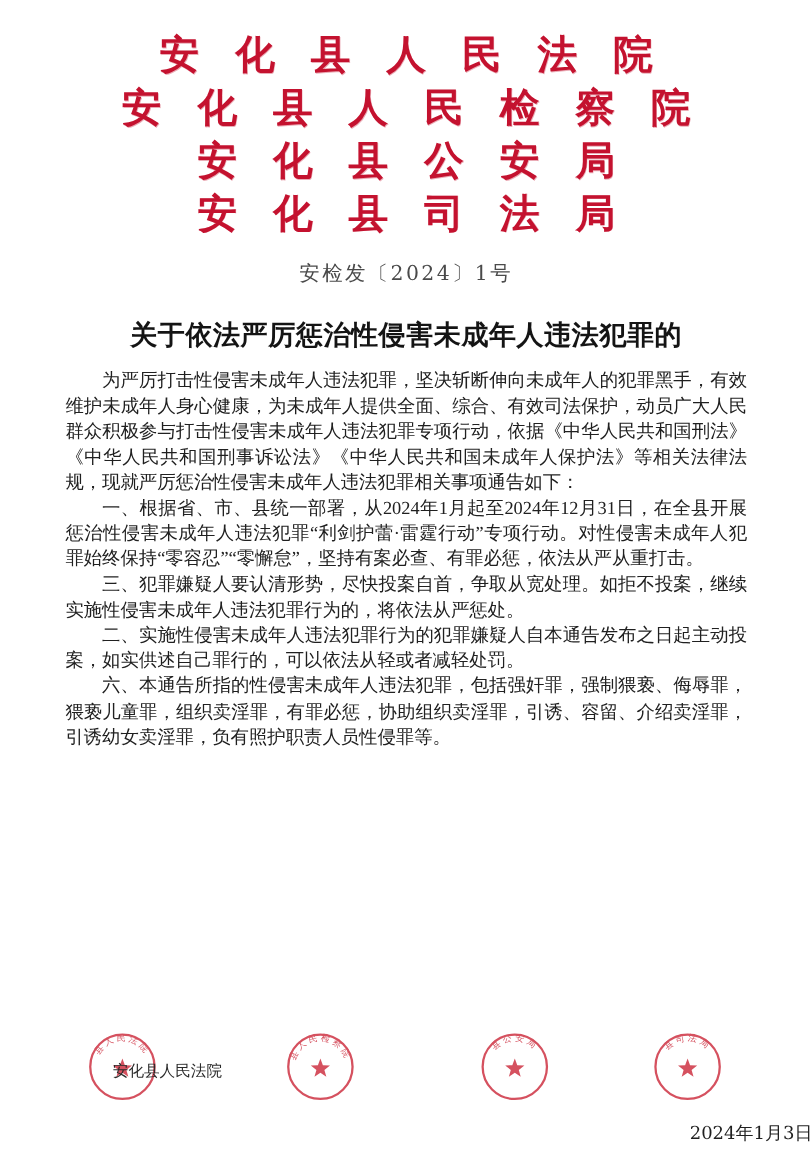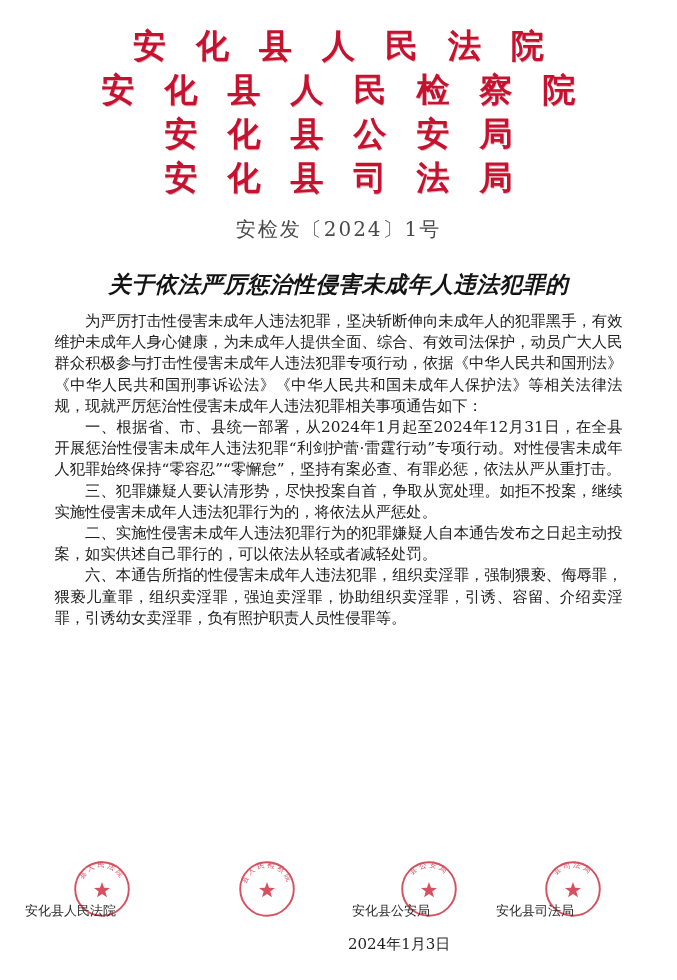--- a/index.html
+++ b/index.html
@@ -43,58 +43,58 @@
   }
   .masthead-line span.ch {
     display: inline-block;
     width: 63px;
     text-align: center;
   }
 
   
   .docnum {
     text-align: center;
-    font-size: 20px;
+    font-size: 17px;
     color: #4a4a4a;
     letter-spacing: 2px;
     margin-top: 16px;
     font-family: "DejaVu Serif", "Liberation Serif", serif;
   }
 
   
   .title-block {
     margin-top: 26px;
     text-align: center;
     font-weight: bold;
     font-size: 22.5px;
     line-height: 30px;
     color: #141414;
     letter-spacing: 0.5px;
     font-family: "DejaVu Serif", "Liberation Serif", serif;
-    font-style: italic;
   }
   .title-line2 {
     letter-spacing: 8px;
   }
 
   
   .body-area {
     margin: 12px auto 0 auto;
     width: 568px;
     font-size: 15.3px;
     line-height: 21.2px;
     color: #202020;
     text-align: justify;
     text-justify: inter-ideograph;
     font-family: "DejaVu Serif", "Liberation Serif", serif;
   }
   .para {
     margin: 0;
     text-indent: 2em;
     text-align: justify;
+    font-family: Liberation Serif, serif;
   }
 
   
   .seal-row {
     position: absolute;
     left: 0;
     top: 862px;
     width: 677px;
     height: 64px;
   }
@@ -111,35 +111,35 @@
   .seal-stamp {
     position: absolute;
     left: 48px;
     top: -2px;
     width: 58px;
     height: 58px;
   }
   .seal-caption {
     position: absolute;
     left: 0;
-    top: 40px;
+    top: 22px;
     width: 160px;
-    text-align: left;
+    text-align: right;
     font-size: 13px;
     color: #2a2a2a;
     white-space: nowrap;
     font-family: "DejaVu Serif", "Liberation Serif", serif;
   }
 
   .date-line {
     position: absolute;
     left: 0;
     top: 935px;
     width: 677px;
-    text-align: left;
+    text-align: right;
     font-size: 15px;
     color: #1f1f1f;
     font-family: "DejaVu Serif", "Liberation Serif", serif;
   }
   .date-inner {
     display: inline-block;
     margin-left: 348px;
   }
 </style>
 </head>
@@ -189,21 +189,21 @@
 
   <div class="title-block">
     <div class="title-line1">关于依法严厉惩治性侵害未成年人违法犯罪的</div>
   </div>
 
   <div class="body-area">
     <p class="para">为严厉打击性侵害未成年人违法犯罪，坚决斩断伸向未成年人的犯罪黑手，有效维护未成年人身心健康，为未成年人提供全面、综合、有效司法保护，动员广大人民群众积极参与打击性侵害未成年人违法犯罪专项行动，依据《中华人民共和国刑法》《中华人民共和国刑事诉讼法》《中华人民共和国未成年人保护法》等相关法律法规，现就严厉惩治性侵害未成年人违法犯罪相关事项通告如下：</p>
     <p class="para">一、根据省、市、县统一部署，从2024年1月起至2024年12月31日，在全县开展惩治性侵害未成年人违法犯罪“利剑护蕾·雷霆行动”专项行动。对性侵害未成年人犯罪始终保持“零容忍”“零懈怠”，坚持有案必查、有罪必惩，依法从严从重打击。</p>
     <p class="para">三、犯罪嫌疑人要认清形势，尽快投案自首，争取从宽处理。如拒不投案，继续实施性侵害未成年人违法犯罪行为的，将依法从严惩处。</p>
     <p class="para">二、实施性侵害未成年人违法犯罪行为的犯罪嫌疑人自本通告发布之日起主动投案，如实供述自己罪行的，可以依法从轻或者减轻处罚。</p>
-    <p class="para">六、本通告所指的性侵害未成年人违法犯罪，组织卖淫罪，强制猥亵、侮辱罪，猥亵儿童罪，组织卖淫罪，强迫卖淫罪，协助组织卖淫罪，引诱、容留、介绍卖淫罪，引诱幼女卖淫罪，负有照护职责人员性侵罪等。</p>
+    <p class="para">六、本通告所指的性侵害未成年人违法犯罪，包括强奸罪，强制猥亵、侮辱罪，猥亵儿童罪，组织卖淫罪，有罪必惩，协助组织卖淫罪，引诱、容留、介绍卖淫罪，引诱幼女卖淫罪，负有照护职责人员性侵罪等。</p>
   </div>
 
   <div class="seal-row">
     <div class="seal-unit u0">
       <div class="seal-stamp" id="seal0"><svg width="58" height="58" viewBox="0 0 58 58" style="opacity: 0.82;">
             <circle cx="29" cy="29" r="26.8" fill="none" stroke="#cc2b3c" stroke-width="1.9"></circle>
             <defs>
               <path id="arc0" d="M 7.399999999999999 29 A 21.6 21.6 0 1 1 50.6 29" fill="none"></path>
             </defs>
             <text font-size="7.4" fill="#cc2b3c" font-family="&quot;DejaVu Serif&quot;, &quot;Liberation Serif&quot;, serif"><textPath href="#arc0" startOffset="50%" text-anchor="middle" letter-spacing="2.2">县人民法院</textPath></text>
@@ -223,32 +223,30 @@
     </div>
     <div class="seal-unit u2">
       <div class="seal-stamp" id="seal2"><svg width="58" height="58" viewBox="0 0 58 58" style="opacity: 0.82;">
             <circle cx="29" cy="29" r="26.8" fill="none" stroke="#cc2b3c" stroke-width="1.9"></circle>
             <defs>
               <path id="arc2" d="M 7.399999999999999 29 A 21.6 21.6 0 1 1 50.6 29" fill="none"></path>
             </defs>
             <text font-size="7.4" fill="#cc2b3c" font-family="&quot;DejaVu Serif&quot;, &quot;Liberation Serif&quot;, serif"><textPath href="#arc2" startOffset="50%" text-anchor="middle" letter-spacing="2.2">县公安局</textPath></text>
             <polygon points="29.00,22.10 31.06,27.67 36.99,27.90 32.33,31.58 33.94,37.30 29.00,34.00 24.06,37.30 25.67,31.58 21.01,27.90 26.94,27.67" fill="#cc2b3c"></polygon>
           </svg></div>
-      <div class="seal-caption">安化县公安局</div>
     </div>
     <div class="seal-unit u3">
       <div class="seal-stamp" id="seal3"><svg width="58" height="58" viewBox="0 0 58 58" style="opacity: 0.82;">
             <circle cx="29" cy="29" r="26.8" fill="none" stroke="#cc2b3c" stroke-width="1.9"></circle>
             <defs>
               <path id="arc3" d="M 7.399999999999999 29 A 21.6 21.6 0 1 1 50.6 29" fill="none"></path>
             </defs>
             <text font-size="7.4" fill="#cc2b3c" font-family="&quot;DejaVu Serif&quot;, &quot;Liberation Serif&quot;, serif"><textPath href="#arc3" startOffset="50%" text-anchor="middle" letter-spacing="2.2">县司法局</textPath></text>
             <polygon points="29.00,22.10 31.06,27.67 36.99,27.90 32.33,31.58 33.94,37.30 29.00,34.00 24.06,37.30 25.67,31.58 21.01,27.90 26.94,27.67" fill="#cc2b3c"></polygon>
           </svg></div>
-      <div class="seal-caption">安化县司法局</div>
     </div>
   </div>
 
   <div class="date-line">
     <span class="date-inner">2024年1月3日</span>
   </div>
 
 </div>
 
 </body></html>

